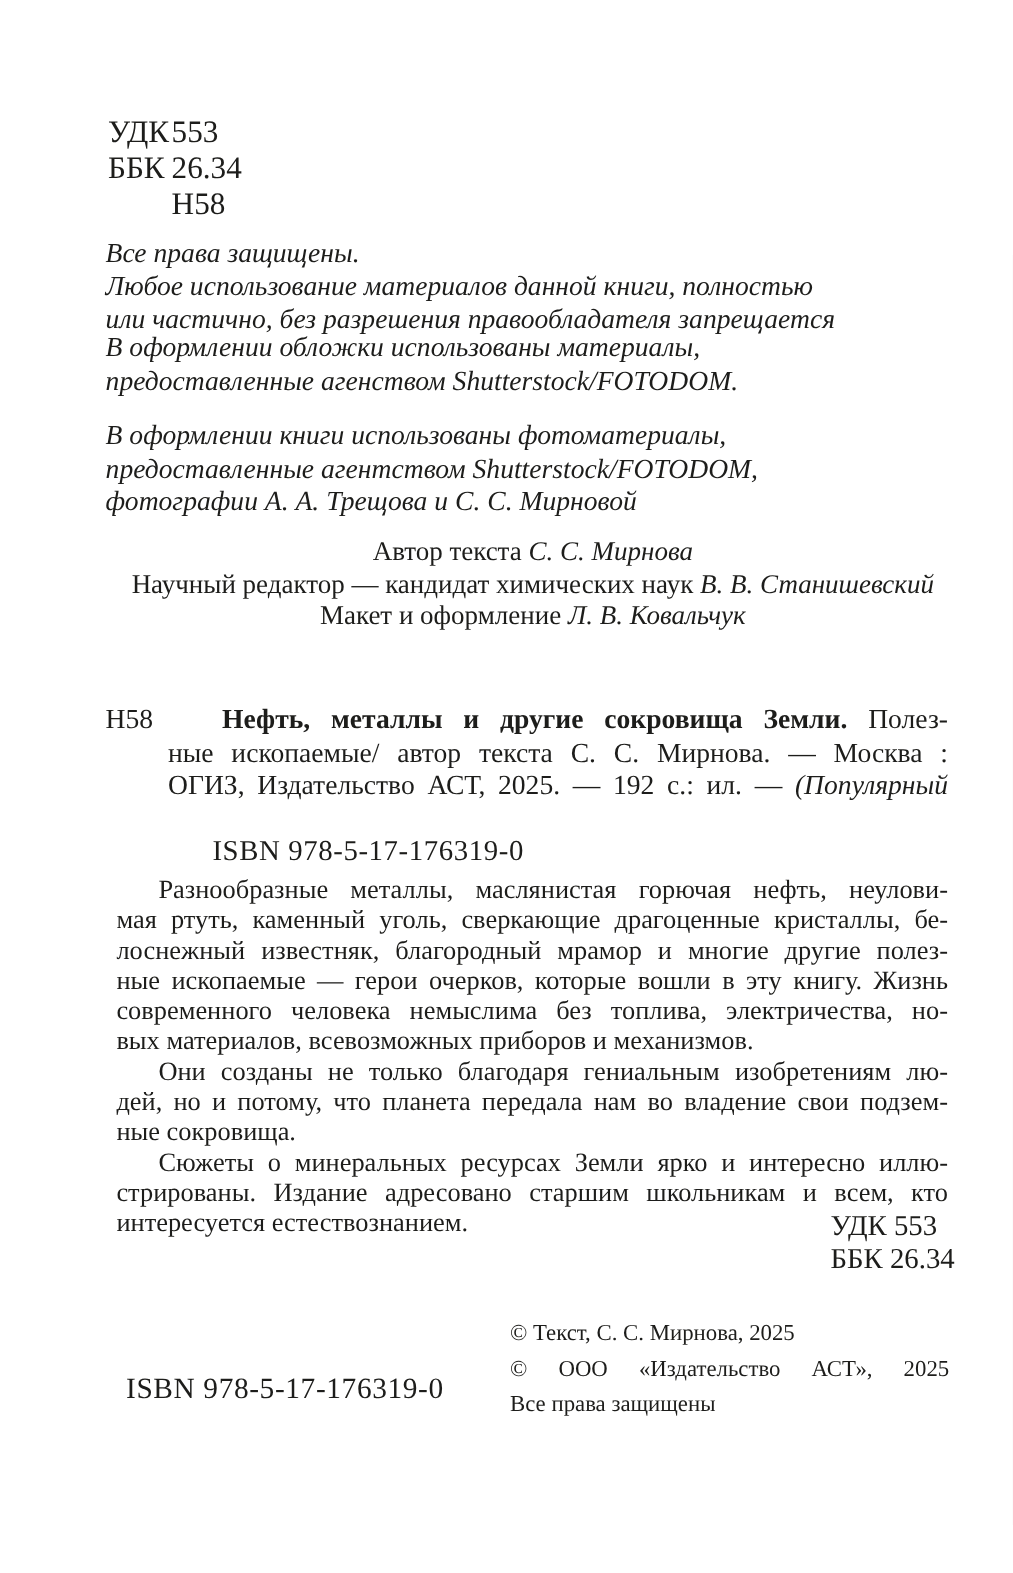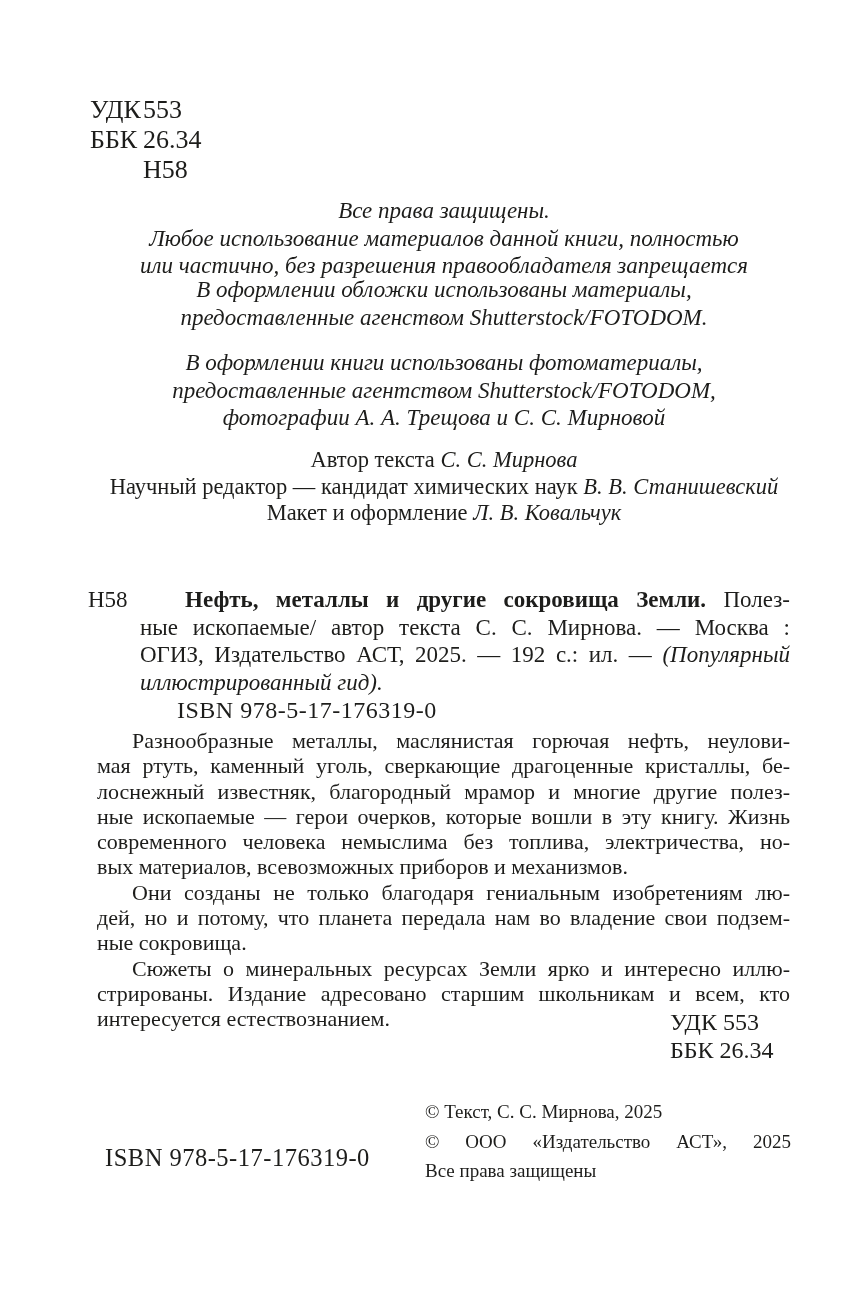--- a/index.html
+++ b/index.html
@@ -24,21 +24,21 @@
     line-height: 30px;
   }
   .top-codes .code-row { display: flex; }
   .top-codes .code-label { width: 53px; }
 
   
   .italic-block {
     position: absolute;
     left: 88px;
     width: 712px;
-    text-align: center;
+    text-align: left;
     font-style: italic;
     font-size: 23px;
     line-height: 27.5px;
   }
   .block-rights  { top: 197px; }
   .block-cover   { top: 276px; }
   .block-photos  { top: 349px; }
 
   
   .credits {
@@ -88,21 +88,21 @@
     font-size: 22px;
     line-height: 25.3px;
   }
   .ann-line { text-align: justify; text-align-last: justify; }
   .ann-first { text-indent: 35px; }
   .ann-last { text-align: right; text-align-last: left; }
 
   
   .bottom-codes {
     position: absolute;
-    left: 670px;
+    left: 692px;
     top: 1008px;
     font-size: 24px;
     line-height: 28px;
   }
 
   
   .footer-copy {
     position: absolute;
     left: 425px;
     top: 1097px;
@@ -160,21 +160,20 @@
     <div><span>Автор текста </span><i>С. С. Мирнова</i></div>
     <div><span>Научный редактор — кандидат химических наук </span><i>В. В. Станишевский</i></div>
     <div><span>Макет и оформление </span><i>Л. В. Ковальчук</i></div>
   </div>
 
   <div class="catalog">
     <span class="cat-code">Н58</span>
     <div class="cat-line-just cat-line-1"><b>Нефть, металлы и другие сокровища Земли.</b><span> Полез-</span></div>
     <div class="cat-line-just">ные ископаемые/ автор текста С. С. Мирнова. — Москва :</div>
     <div class="cat-line-just cat-line-3"><span>ОГИЗ, Издательство АСТ, 2025. — 192 с.: ил. — </span><i>(Популярный</i></div>
-    <div class="cat-line-4">иллюстрированный гид).</div>
   </div>
 
   <div class="isbn-top">ISBN 978-5-17-176319-0</div>
 
   <div class="annotation">
     <div class="ann-line ann-first">Разнообразные металлы, маслянистая горючая нефть, неулови-</div>
     <div class="ann-line">мая ртуть, каменный уголь, сверкающие драгоценные кристаллы, бе-</div>
     <div class="ann-line">лоснежный известняк, благородный мрамор и многие другие полез-</div>
     <div class="ann-line">ные ископаемые — герои очерков, которые вошли в эту книгу. Жизнь</div>
     <div class="ann-line">современного человека немыслима без топлива, электричества, но-</div>

